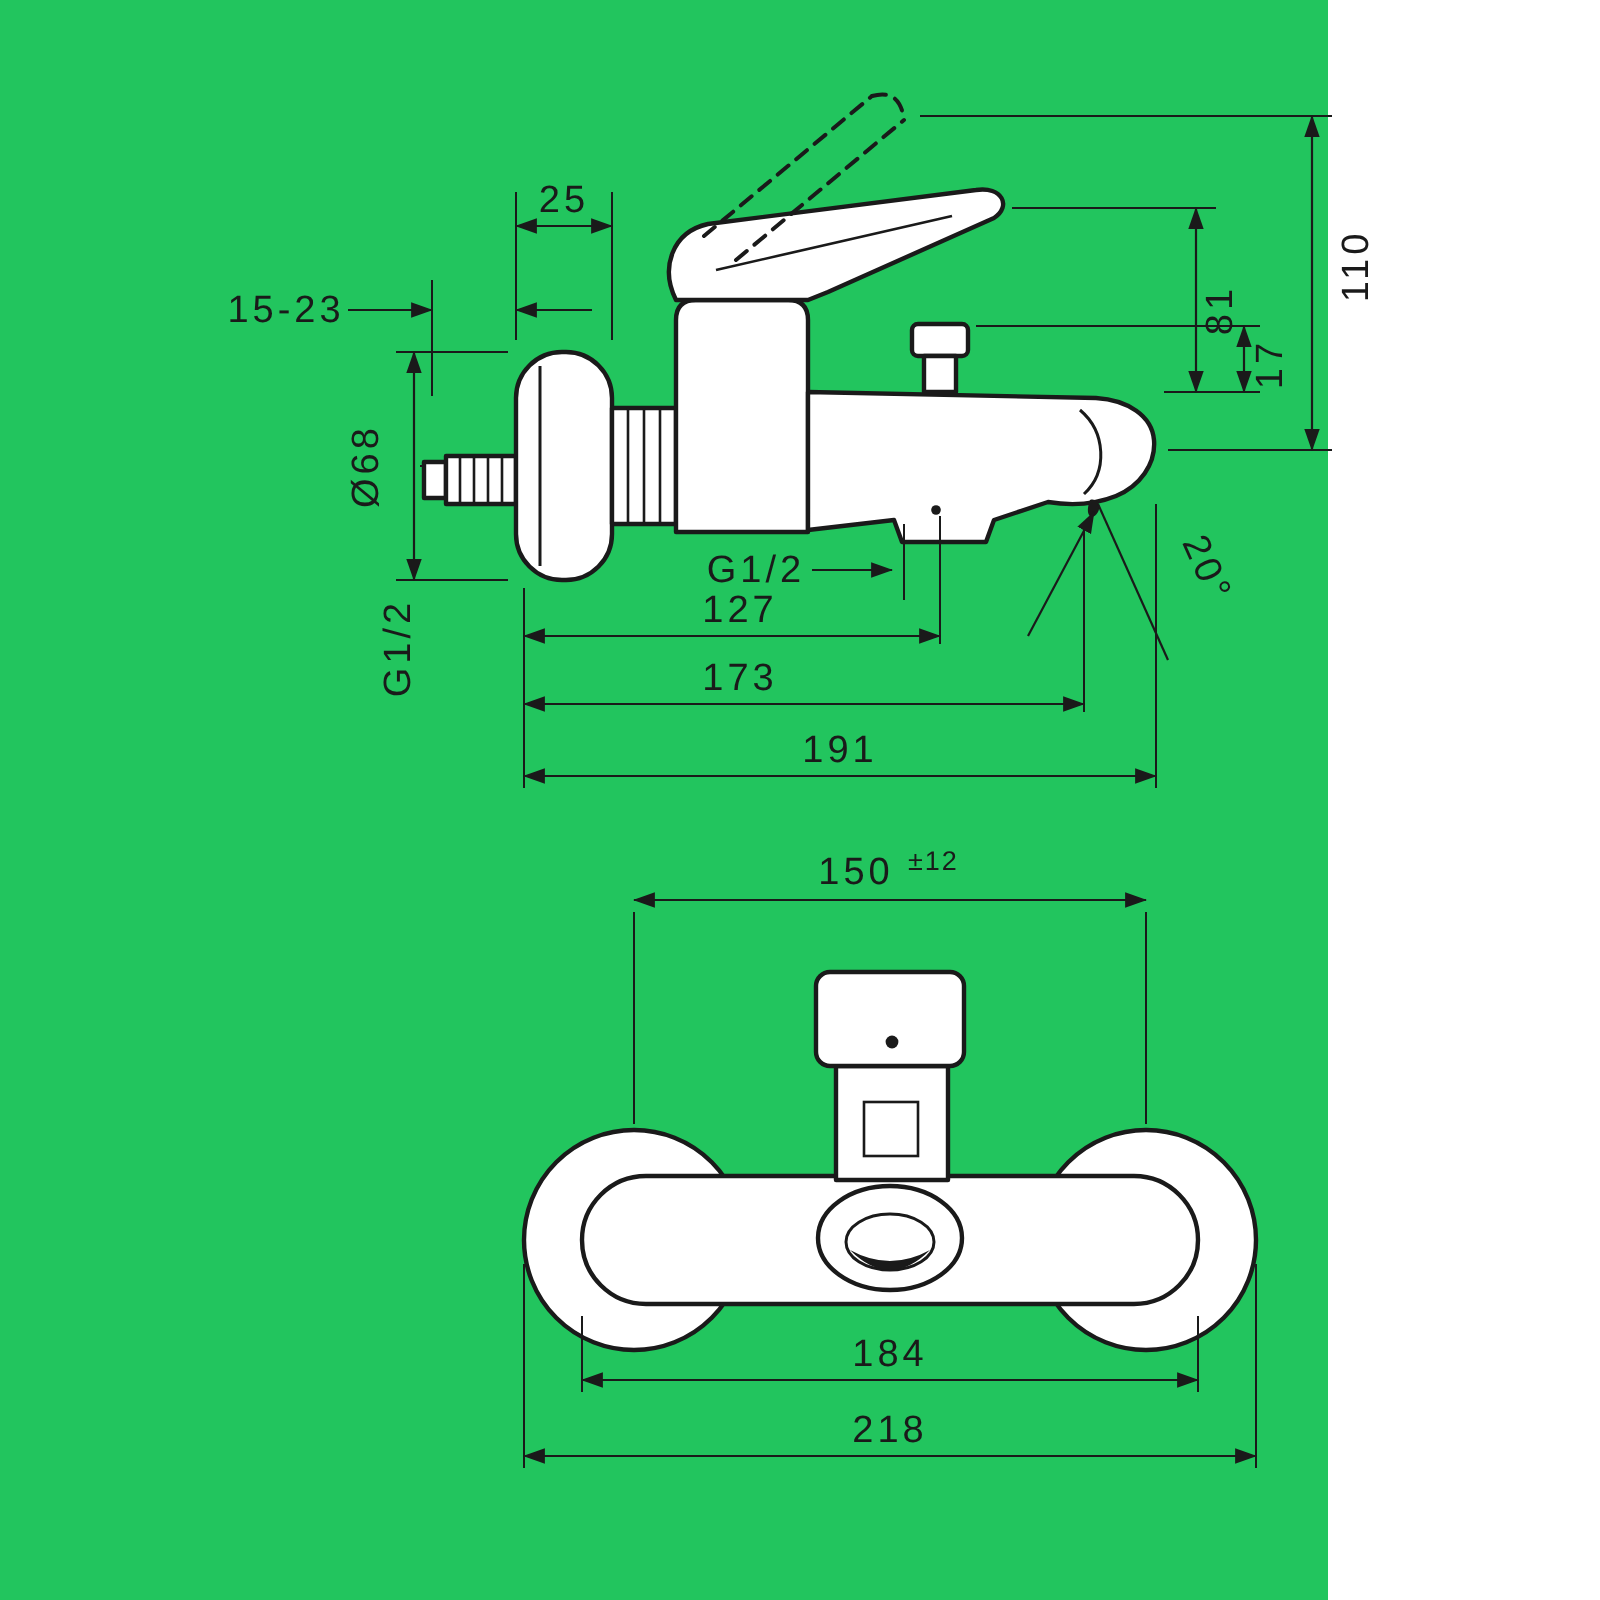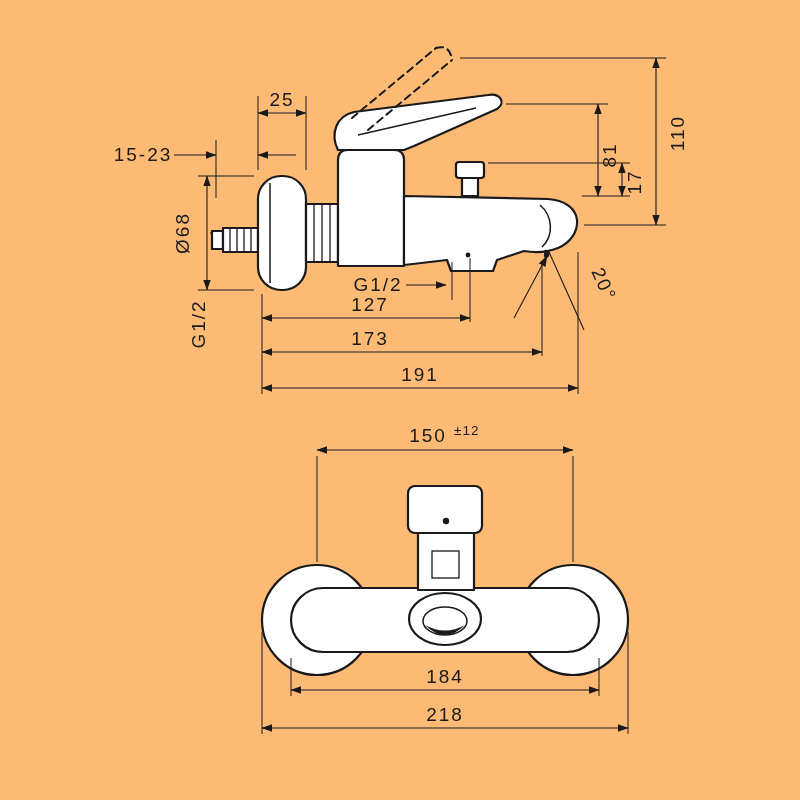--- a/index.html
+++ b/index.html
@@ -1,16 +1,16 @@
 <!DOCTYPE html>
 <html><head>
 <meta charset="utf-8">
 <style>
   html,body{margin:0;padding:0;background:#ffffff;width:800px;height:800px;overflow:hidden}
-  .stage{width:800px;height:800px;background:#fdba74;position:relative}
+  .stage{width:664px;height:800px;background:#22c55e;position:relative}
   svg{display:block}
   .outline{fill:#fff;stroke:#1a1a1a;stroke-width:2.2;stroke-linejoin:round}
   .thin{fill:none;stroke:#1a1a1a;stroke-width:1.5}
   .detail{fill:none;stroke:#1a1a1a;stroke-width:1.3}
   .dim{stroke:#1a1a1a;stroke-width:1.1;fill:none}
   .ext{stroke:#1a1a1a;stroke-width:1;fill:none}
   .dash{fill:none;stroke:#1a1a1a;stroke-width:2;stroke-dasharray:7 5;stroke-linecap:round}
   .cl{fill:none;stroke:#1a1a1a;stroke-width:1;stroke-dasharray:14 5 3 5}
   .fillb{fill:#1a1a1a;stroke:none}
   text.dimtext{font-family:"Liberation Sans",sans-serif;font-size:19px;letter-spacing:2px;fill:#1a1a1a}

